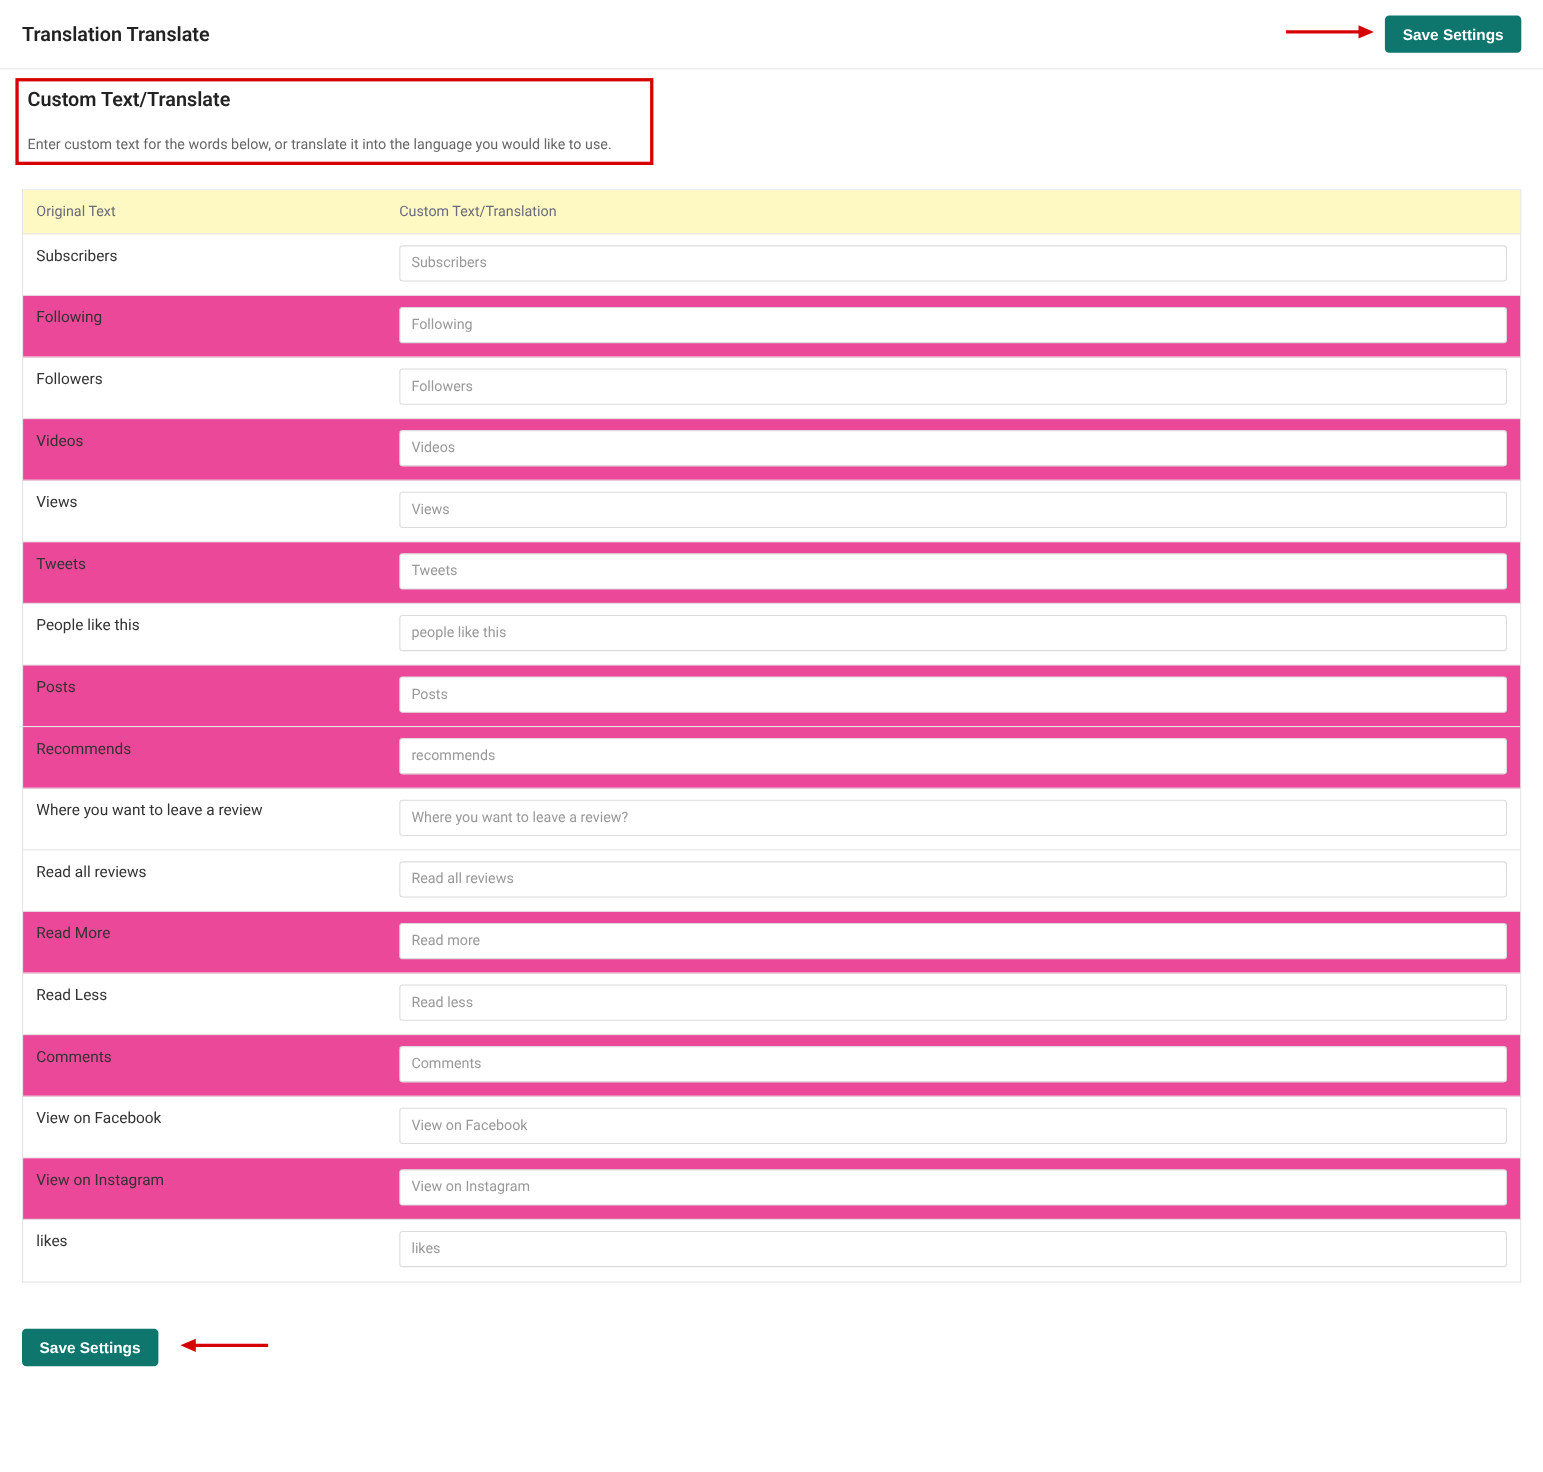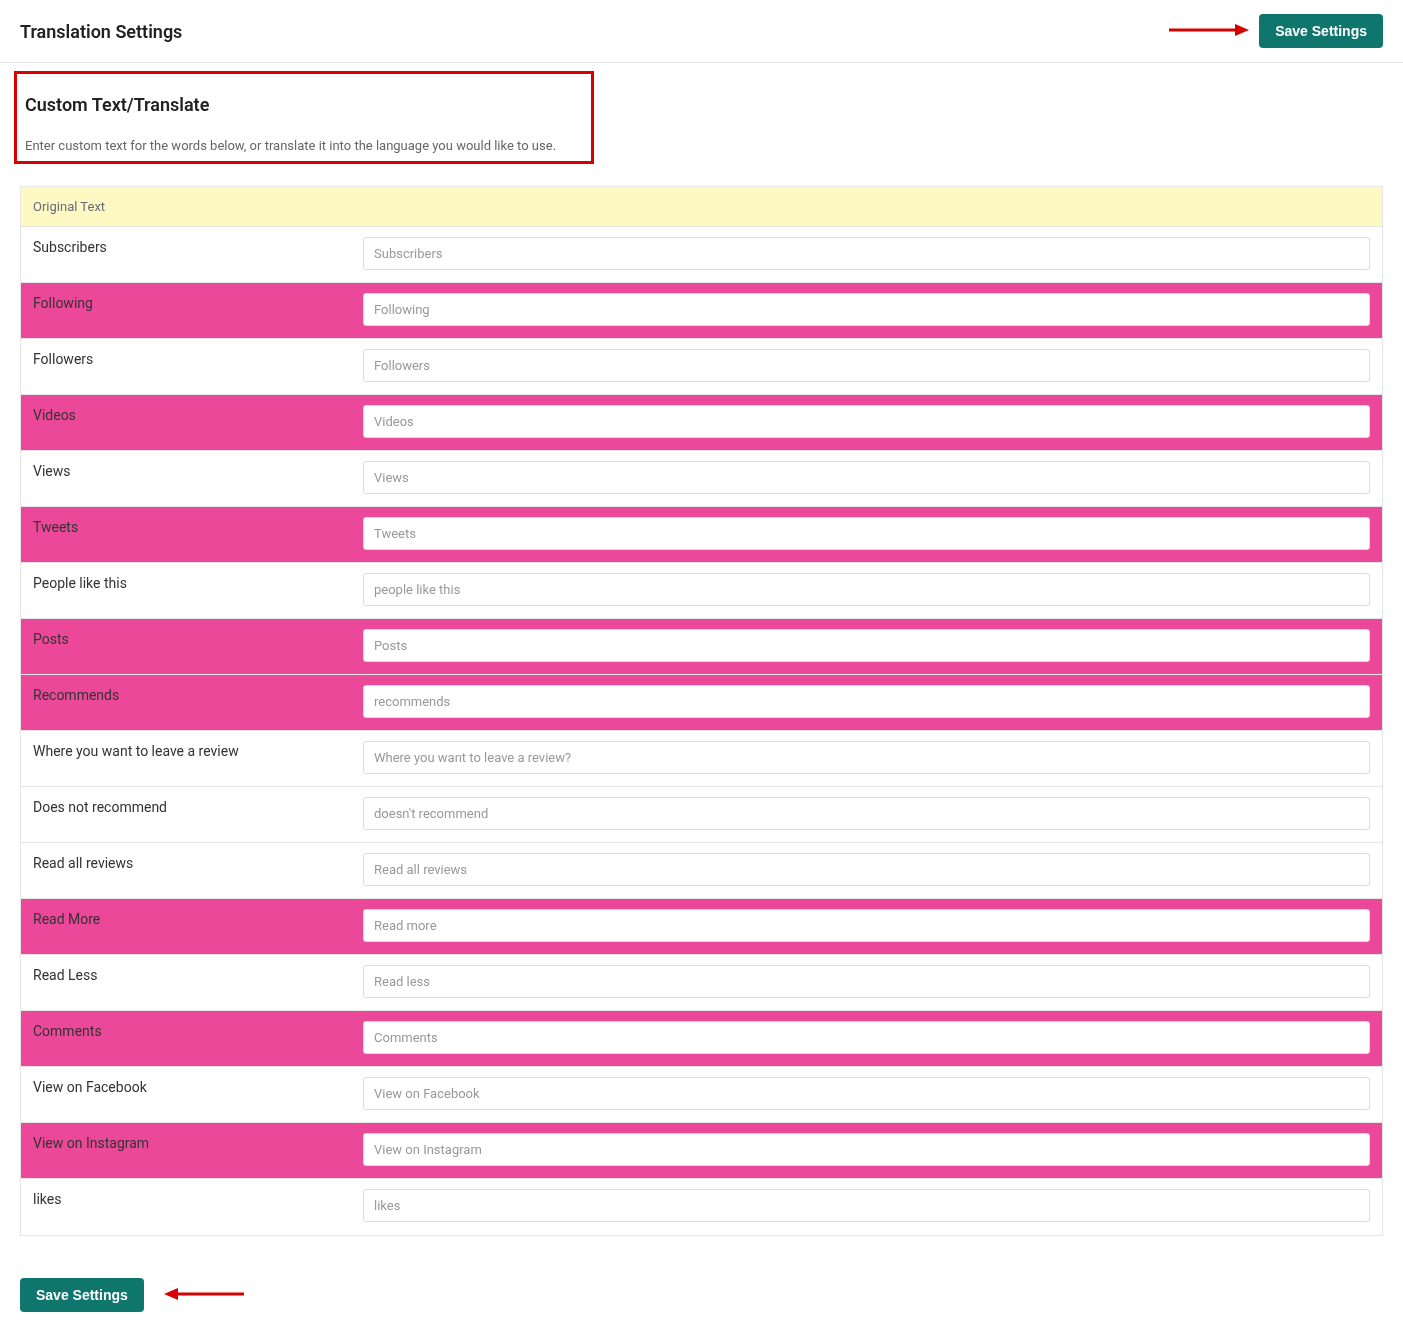--- a/index.html
+++ b/index.html
@@ -45,21 +45,21 @@
   }
   .annotation-arrow-left {
     display: inline-block;
     margin-left: 20px;
   }
   .section {
     padding: 8px 14px 4px 14px;
   }
   .section-box {
     border: 3px solid #d60000;
-    padding: 20px 8px 8px 8px;
+    padding: 6px 8px 8px 8px;
     display: inline-block;
     min-width: 580px;
   }
   .section-title {
     font-size: 18px;
     font-weight: 600;
     color: #222;
     margin-bottom: 4px;
   }
   .section-desc {
@@ -130,21 +130,21 @@
   .footer-actions {
     padding: 22px 20px 40px 20px;
     display: flex;
     align-items: center;
   }
 </style>
 </head>
 <body>
 
 <div class="header-bar">
-  <div class="header-title">Translation Settings</div>
+  <div class="header-title">Translation Translate</div>
   <div class="header-actions">
     <span class="annotation-arrow-right">
       <svg width="80" height="16" viewBox="0 0 80 16">
         <line x1="0" y1="8" x2="68" y2="8" stroke="#d60000" stroke-width="3"></line>
         <polygon points="80,8 66,2 66,14" fill="#d60000"></polygon>
       </svg>
     </span>
     <button class="btn-save">Save Settings</button>
   </div>
 </div>
@@ -153,20 +153,21 @@
   <div class="section-box">
     <div class="section-title">Custom Text/Translate</div>
     <div class="section-desc">Enter custom text for the words below, or translate it into the language you would like to use.</div>
   </div>
 </div>
 
 <div class="table-wrapper">
   <div class="tbl">
     <div class="tbl-head">
       <div class="col-original">Original Text</div>
+      <div class="col-custom">Custom Text/Translation</div>
     </div>
     <div id="rows-container">
         <div class="tbl-row">
           <div class="cell-original">Subscribers</div>
           <div class="cell-custom"><input type="text" class="input-text" placeholder="Subscribers" style=""></div>
         </div>
         <div class="tbl-row alt">
           <div class="cell-original">Following</div>
           <div class="cell-custom"><input type="text" class="input-text" placeholder="Following" style=""></div>
         </div>
@@ -194,24 +195,20 @@
           <div class="cell-original">Posts</div>
           <div class="cell-custom"><input type="text" class="input-text" placeholder="Posts" style=""></div>
         </div>
         <div class="tbl-row alt">
           <div class="cell-original">Recommends</div>
           <div class="cell-custom"><input type="text" class="input-text" placeholder="recommends" style=""></div>
         </div>
         <div class="tbl-row">
           <div class="cell-original">Where you want to leave a review</div>
           <div class="cell-custom"><input type="text" class="input-text" placeholder="Where you want to leave a review?" style=""></div>
-        </div>
-        <div class="tbl-row">
-          <div class="cell-original">Does not recommend</div>
-          <div class="cell-custom"><input type="text" class="input-text" placeholder="doesn't recommend" style=""></div>
         </div>
         <div class="tbl-row">
           <div class="cell-original">Read all reviews</div>
           <div class="cell-custom"><input type="text" class="input-text" placeholder="Read all reviews" style=""></div>
         </div>
         <div class="tbl-row alt">
           <div class="cell-original">Read More</div>
           <div class="cell-custom"><input type="text" class="input-text" placeholder="Read more" style=""></div>
         </div>
         <div class="tbl-row">

